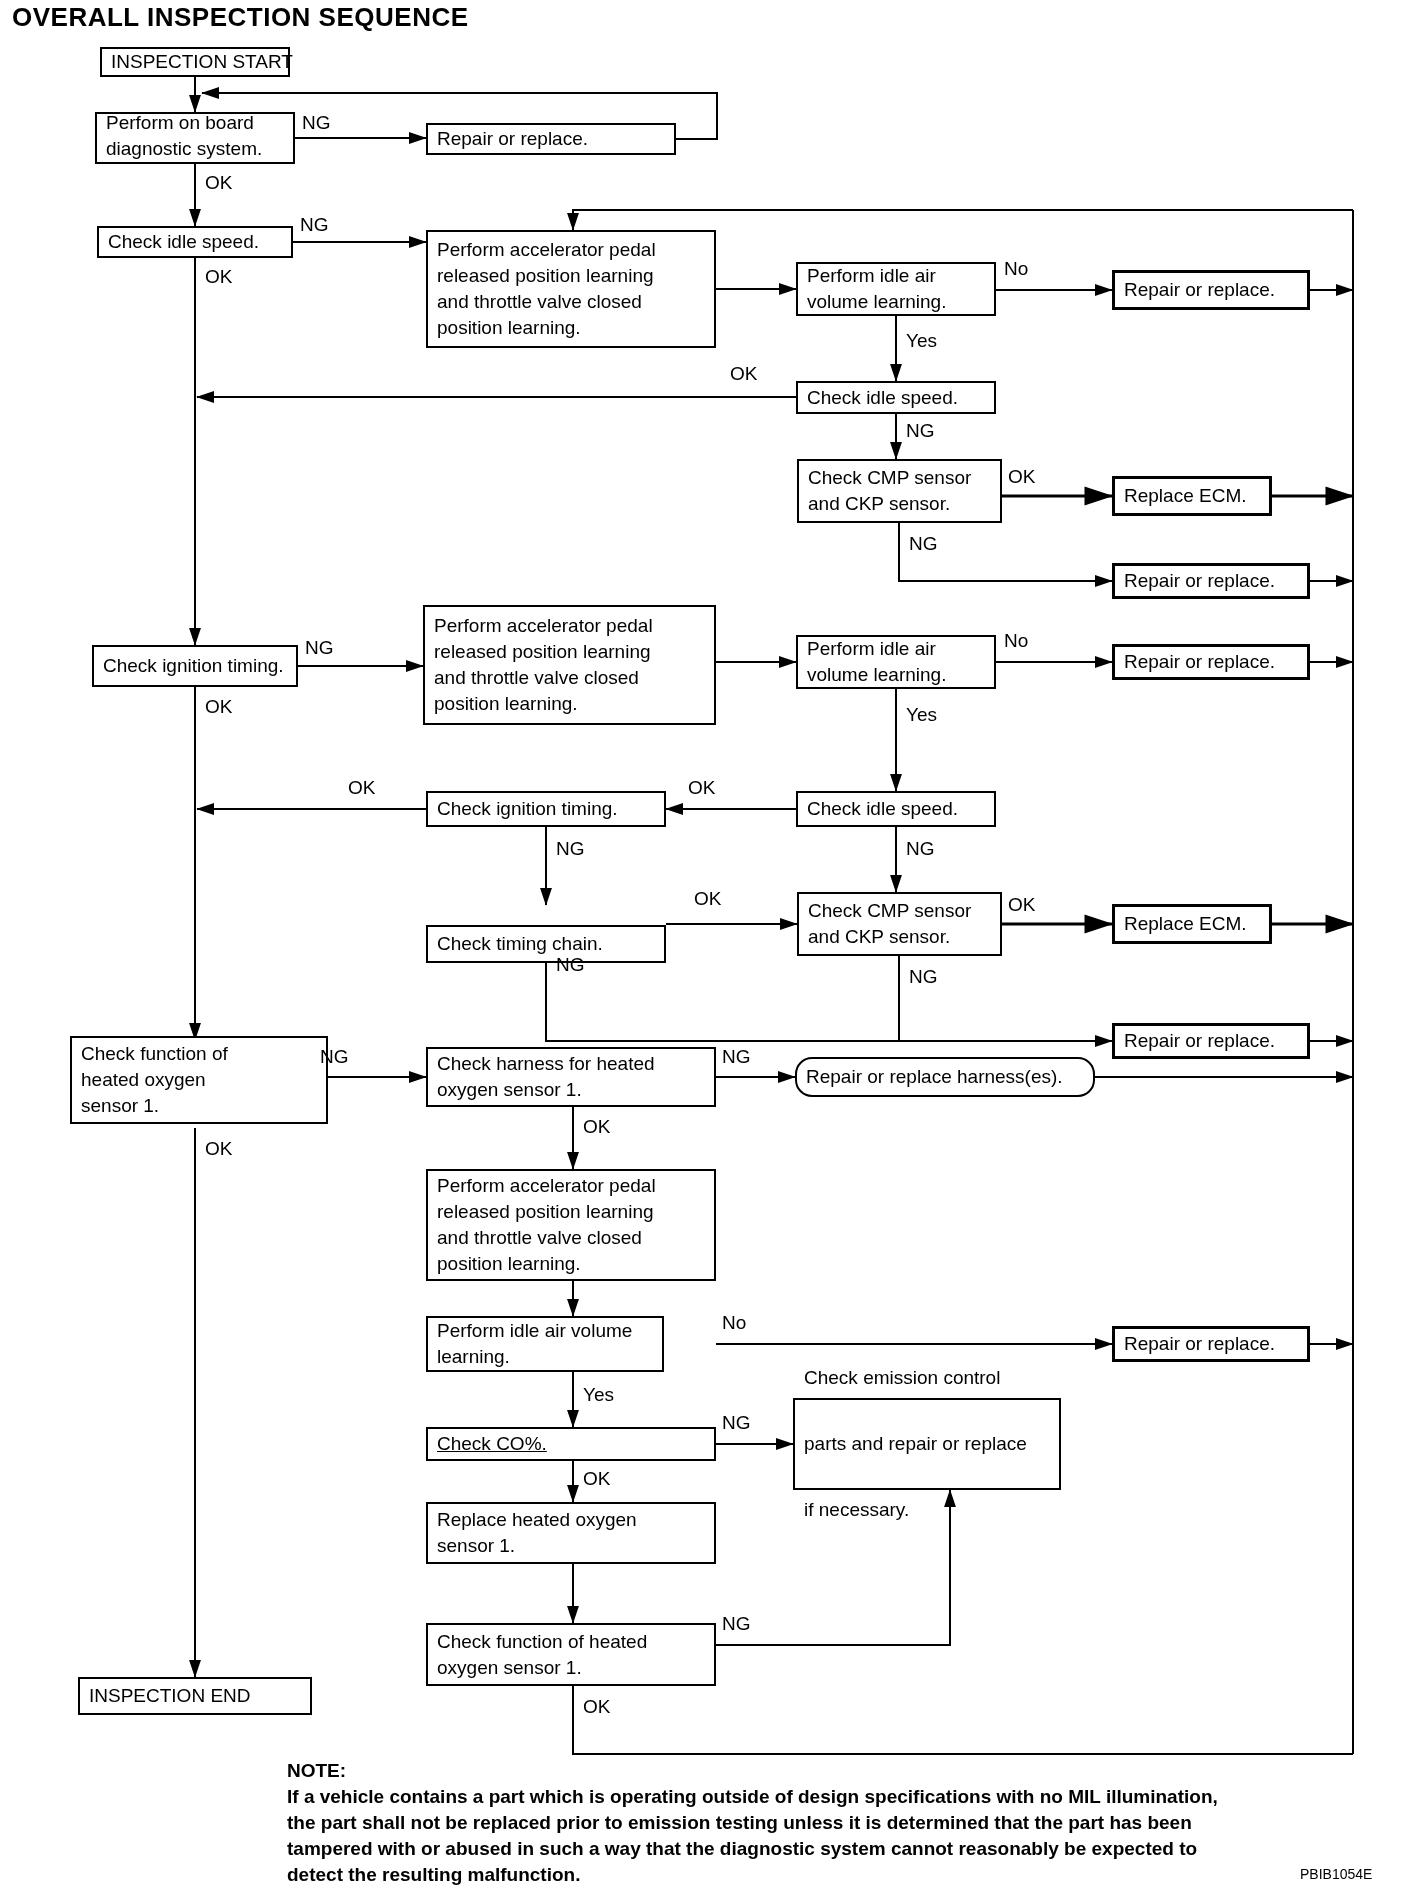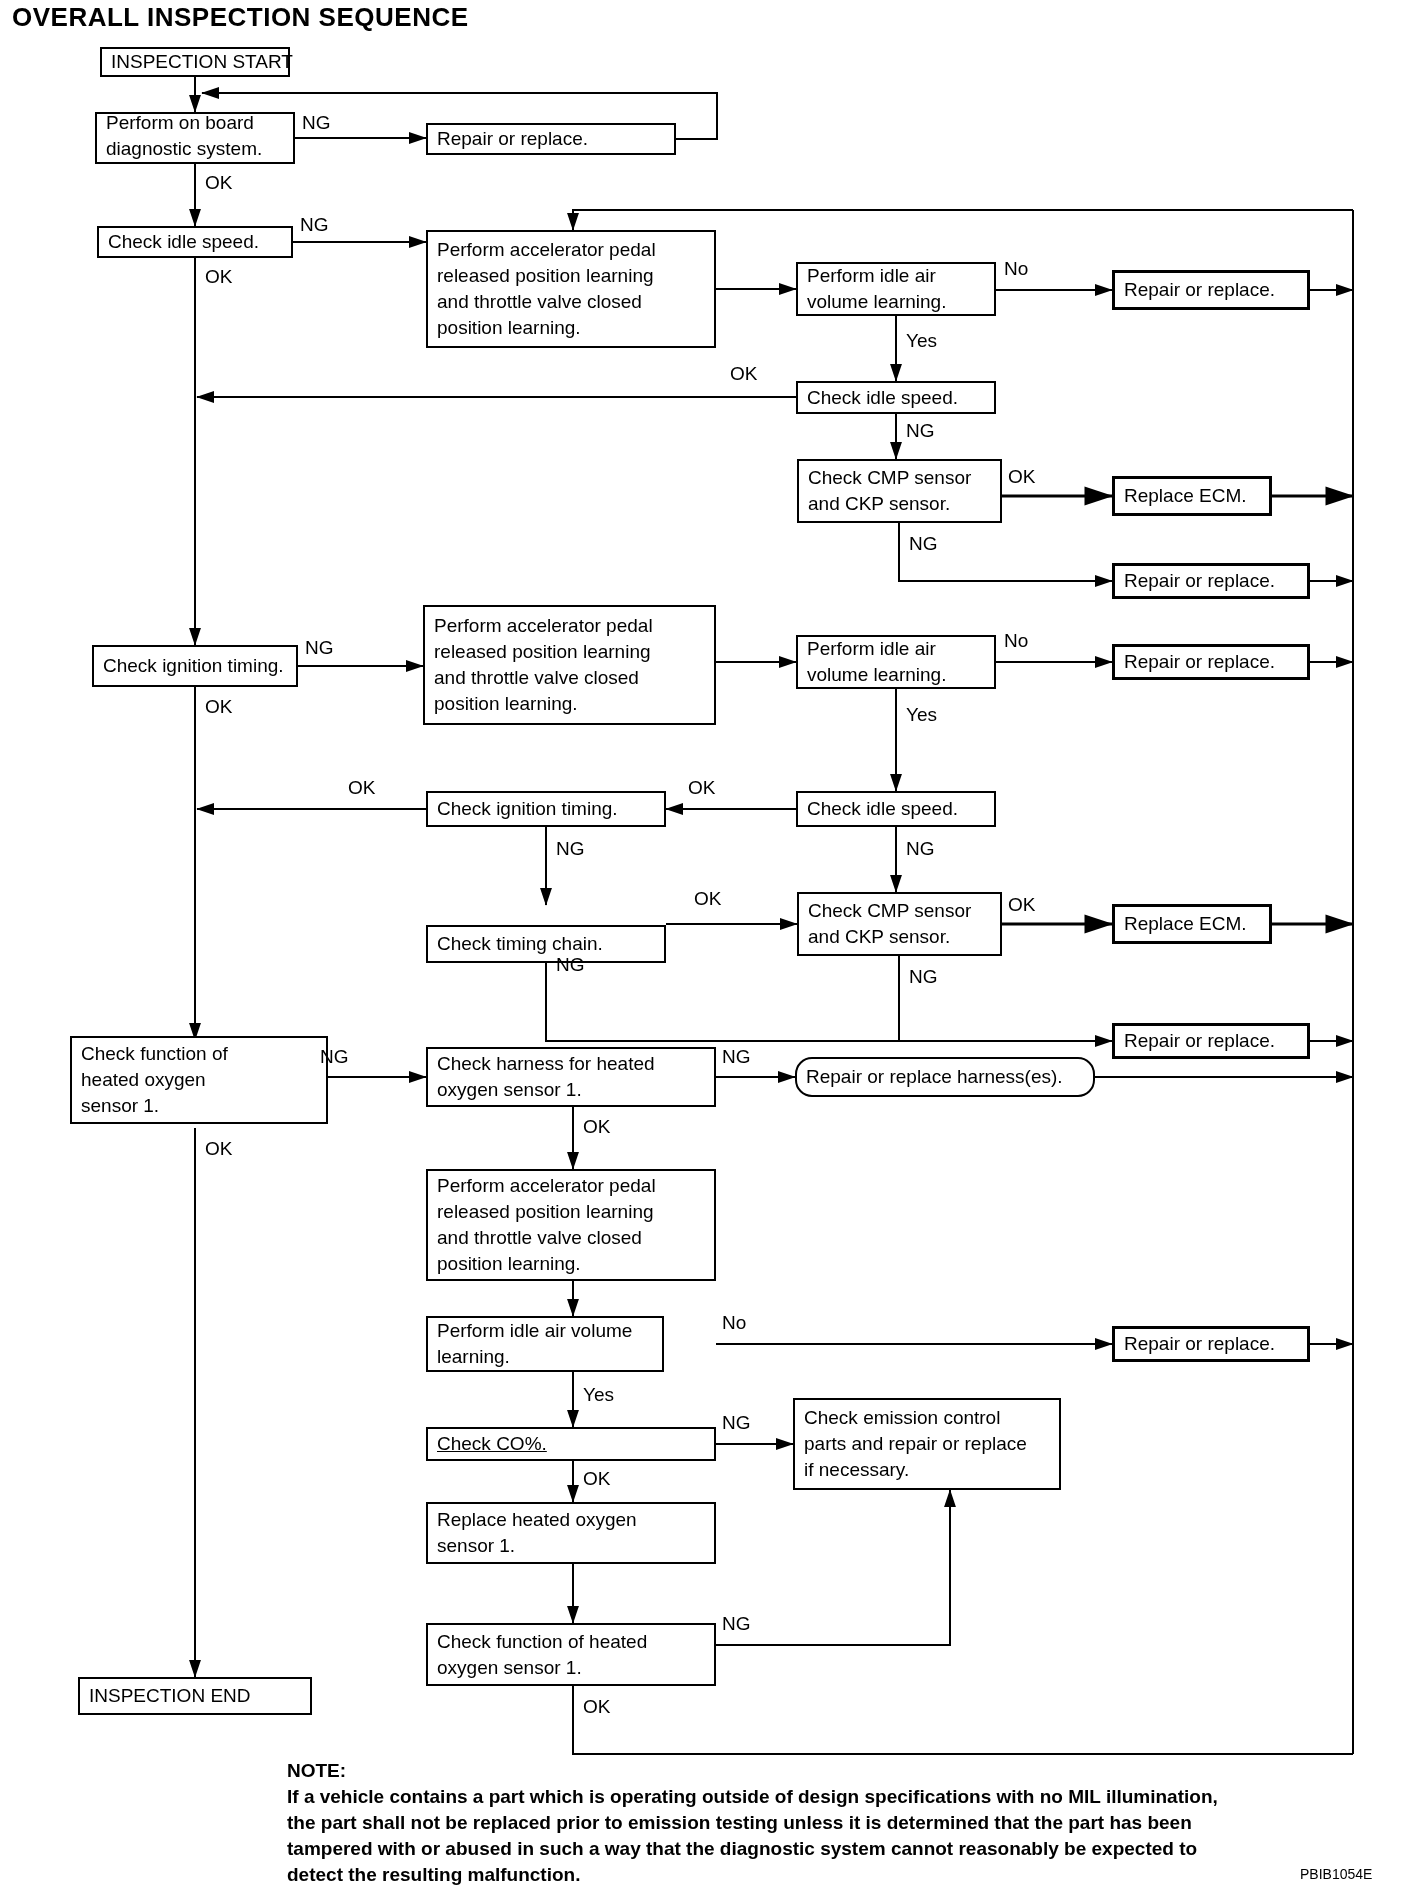--- a/index.html
+++ b/index.html
@@ -175,21 +175,21 @@
       <div class="node" style="left: 426px; top: 1316px; width: 238px; height: 56px;">
         <div>Perform idle air volume</div>
         <div>learning.</div>
       </div>
       <div class="node thick" style="left: 1112px; top: 1326px; width: 198px; height: 36px;">
         <div>Repair or replace.</div>
       </div>
       <div class="node" style="left: 426px; top: 1427px; width: 290px; height: 34px; text-decoration: underline;">
         <div>Check CO%.</div>
       </div>
-      <div class="node" style="left: 793px; top: 1398px; width: 268px; height: 92px;">
+      <div class="node" style="left: 793px; top: 1398px; width: 268px; height: 92px; gap: 40px;">
         <div>Check emission control</div>
         <div>parts and repair or replace</div>
         <div>if necessary.</div>
       </div>
       <div class="node" style="left: 426px; top: 1502px; width: 290px; height: 62px;">
         <div>Replace heated oxygen</div>
         <div>sensor 1.</div>
       </div>
       <div class="node" style="left: 426px; top: 1623px; width: 290px; height: 63px;">
         <div>Check function of heated</div>

